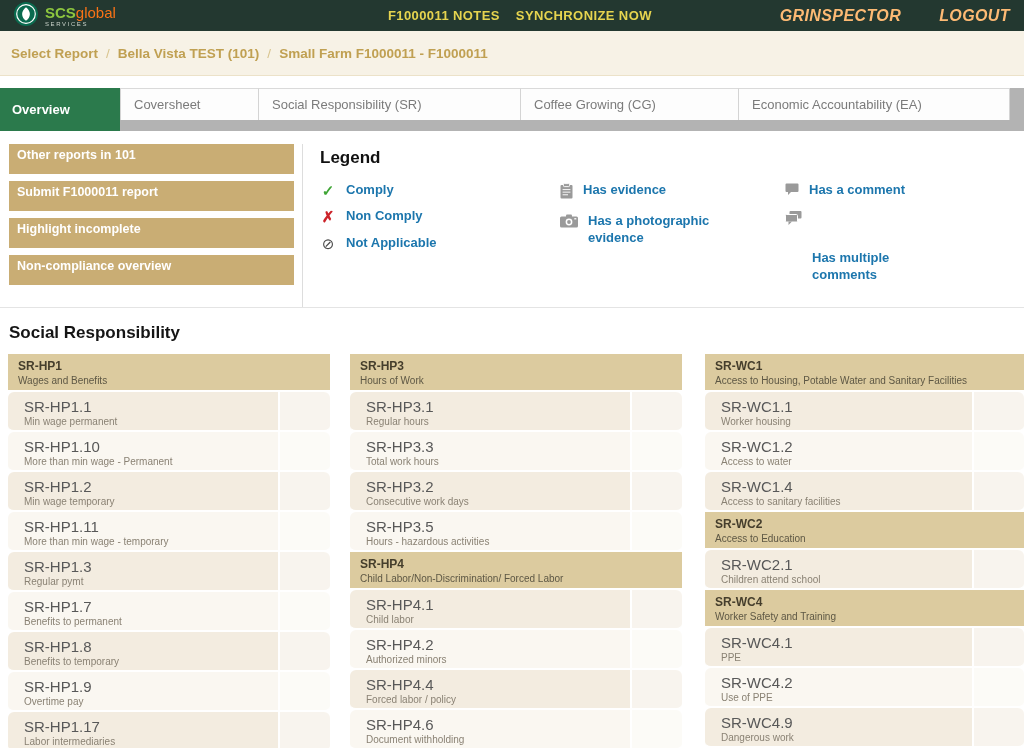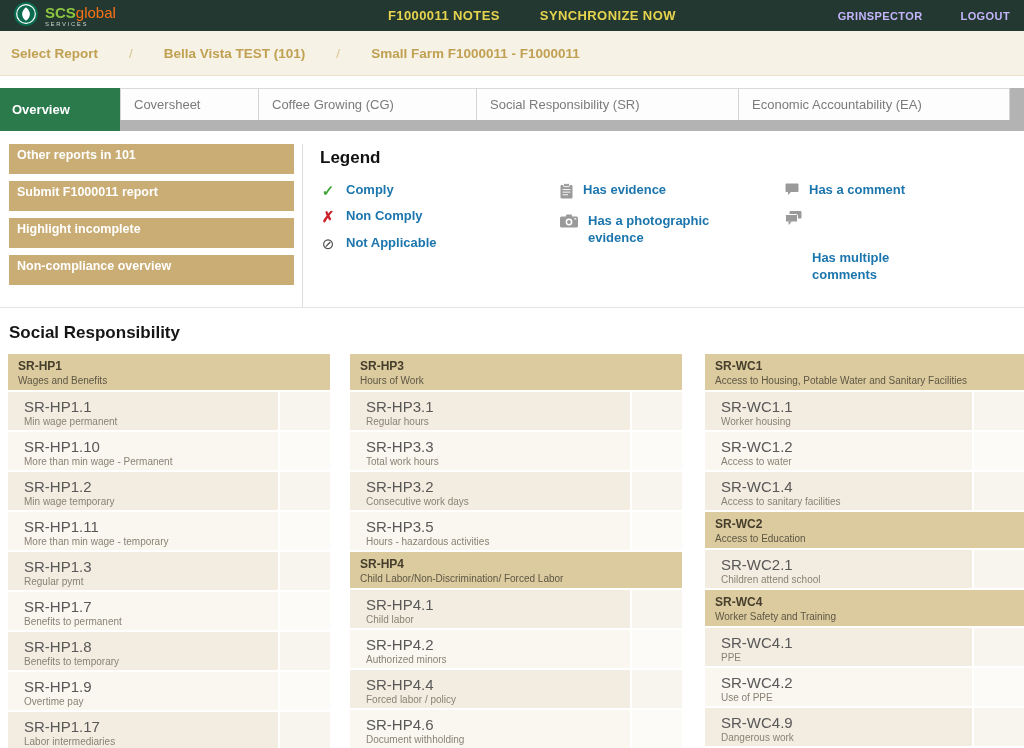--- a/index.html
+++ b/index.html
@@ -7,28 +7,28 @@
   body{font-family:"Liberation Sans",sans-serif;background:#fff;overflow:hidden;position:relative;}
   a{text-decoration:none;}
 
   
   .topbar{height:31px;background:#233830;display:flex;align-items:center;padding:0 14px;position:relative;}
   .brand{display:flex;align-items:center;gap:7px;}
   .scs-line{font-size:15px;font-weight:bold;line-height:1;}
   .scs-a{color:#8dc63f;}
   .scs-b{color:#f97316;font-weight:normal;}
   .scs-services{font-size:6px;color:#c9d2c9;letter-spacing:1.6px;margin-top:1px;}
-  .topbar-center{position:absolute;left:388px;top:0;height:31px;display:flex;align-items:center;gap:40px;}
+  .topbar-center{position:absolute;left:388px;top:0;height:31px;display:flex;align-items:center;gap:16px;}
   .toplink{color:#e6d44f;font-weight:bold;font-size:13px;letter-spacing:.4px;cursor:pointer;}
   .topbar-right{margin-left:auto;display:flex;align-items:center;gap:38px;}
-  .topuser{color:#c4b5fd;font-weight:bold;font-size:11px;letter-spacing:.4px;cursor:pointer;}
+  .topuser{color:#fdba74;font-weight:bold;font-size:16px;letter-spacing:.4px;cursor:pointer;font-style:italic;}
 
   
   .breadcrumb{height:45px;background:#f7f2e6;display:flex;align-items:center;padding-left:11px;
-    font-size:13.5px;font-weight:bold;color:#c0a052;border-bottom:1px solid #ece2c9;gap:23px;}
+    font-size:13.5px;font-weight:bold;color:#c0a052;border-bottom:1px solid #ece2c9;}
   .breadcrumb .sep{color:#d8c48e;margin:0 8px;font-weight:normal;}
   .breadcrumb .crumb{cursor:pointer;}
 
   
   .tabs{margin-top:12px;height:43px;display:flex;position:relative;align-items:flex-start;}
   .tabs-underbar{position:absolute;left:120px;right:0;bottom:0;height:11px;background:#b3b3b3;}
   .tab{height:32px;background:#fdfdfd;border-left:1px solid #d4d4d4;border-top:1px solid #dadada;
     font-size:13px;color:#7b7b7b;line-height:31px;padding-left:13px;cursor:pointer;position:relative;z-index:1;}
   .w-coversheet{width:138px;}
   .w-sr{width:262px;}
@@ -63,21 +63,21 @@
 
   
   .tables{display:flex;padding-left:8px;gap:20px;}
   .tables .table-col:last-child{margin-left:3px;}
   .col-1{width:322px;flex:0 0 322px;}
   .col-2{width:332px;flex:0 0 332px;}
   .col-3{width:319px;flex:0 0 319px;}
   .cat-header{background:#dccb9f;height:38px;padding:5px 10px 0;border-bottom:2px solid #fff;}
   .cat-code{font-size:12px;font-weight:bold;color:#453e2c;}
   .cat-title{font-size:10px;color:#5d5744;margin-top:2px;white-space:nowrap;overflow:hidden;}
-  .crit-row{height:40px;display:flex;border-bottom:2px solid #fff;background:#f3ece0;cursor:pointer;}
+  .crit-row{height:40px;display:flex;border-bottom:2px solid #fff;background:#f3ece0;cursor:pointer;border-radius:6px;}
   .crit-row.alt{background:#faf7f1;}
   .crit-label{flex:1;padding:6px 0 0 16px;overflow:hidden;}
   .crit-code{font-size:15px;color:#585858;}
   .crit-title{font-size:10px;color:#8a8274;margin-top:1px;white-space:nowrap;}
   .crit-status{width:52px;flex:0 0 52px;border-left:2px solid #fff;background:rgba(255,255,255,0.45);}
 </style>
 </head>
 <body>
 
 <header class="topbar">
@@ -111,22 +111,22 @@
   <span class="sep">/</span>
   <span class="crumb">Bella Vista TEST (101)</span>
   <span class="sep">/</span>
   <span class="crumb">Small Farm F1000011 - F1000011</span>
 </div>
 
 <div class="tabs">
   <div class="tabs-underbar"></div>
   <div class="tab-active">Overview</div>
   <div class="tab w-coversheet">Coversheet</div>
+  <div class="tab w-sr">Social Responsibility (SR)</div>
   <div class="tab w-cg">Coffee Growing (CG)</div>
-  <div class="tab w-sr">Social Responsibility (SR)</div>
   <div class="tab w-ea">Economic Accountability (EA)</div>
   <div class="tab-filler"></div>
 </div>
 
 <div class="panel">
   <div class="actions">
     <button class="action-btn">Other reports in 101</button>
     <button class="action-btn">Submit F1000011 report</button>
     <button class="action-btn">Highlight incomplete</button>
     <button class="action-btn">Non-compliance overview</button>

